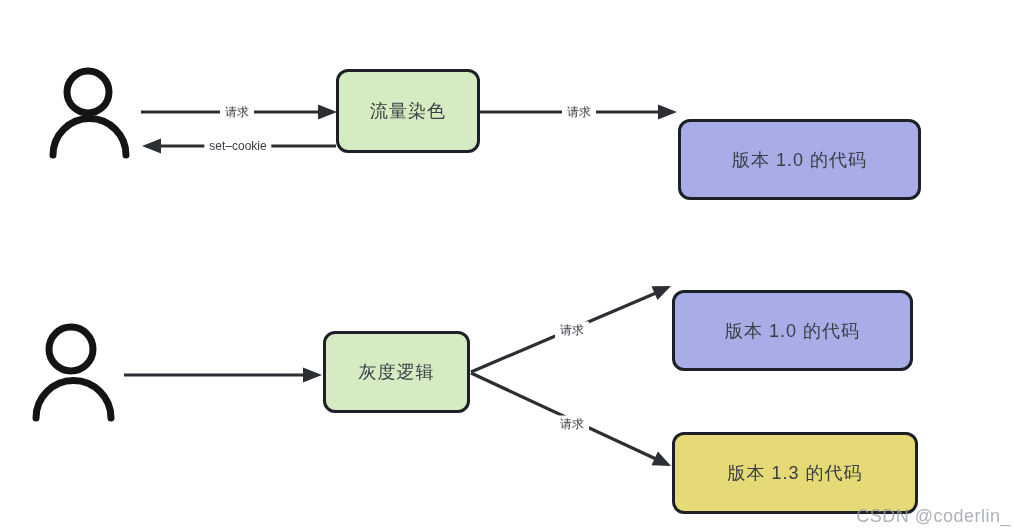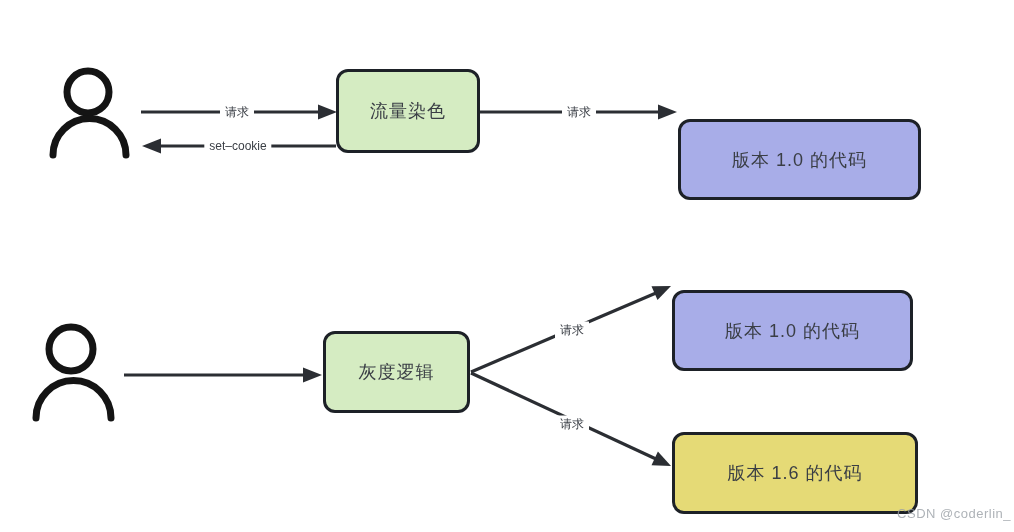--- a/index.html
+++ b/index.html
@@ -59,22 +59,22 @@
     background: var(--bg, #ffffff);
     padding: 0 5px;
     font-size: 12px;
     color: var(--label-text, #3a3e45);
     z-index: 3;
     white-space: nowrap;
   }
   .watermark {
     position: absolute;
     right: 3px;
-    bottom: 11px;
-    font-size: 13px;
+    bottom: 5px;
+    font-size: 18px;
     letter-spacing: 0.5px;
     color: var(--watermark-text, #9aa0a6);
     opacity: 0.8;
     z-index: 4;
   }
 </style>
 </head>
 <body>
 
 <div class="canvas">
@@ -123,21 +123,21 @@
   </svg>
 
   <div class="node green" style="left:336px; top:69px; width:144px; height:84px;">流量染色</div>
 
   <div class="node purple" style="left:678px; top:71px; width:243px; height:81px;">版本 1.0 的代码</div>
 
   <div class="node green" style="left:323px; top:331px; width:147px; height:82px;">灰度逻辑</div>
 
   <div class="node purple" style="left:672px; top:242px; width:241px; height:81px;">版本 1.0 的代码</div>
 
-  <div class="node yellow" style="left:672px; top:432px; width:246px; height:82px;">版本 1.6 的代码</div>
+  <div class="node yellow" style="left:672px; top:432px; width:246px; height:82px;">版本 1.3 的代码</div>
 
   <div class="edge-label" style="left:237px; top:112px;">请求</div>
 
   <div class="edge-label" style="left:579px; top:112px;">请求</div>
 
   <div class="edge-label" style="left:238px; top:146px;text-align:right;">set–cookie</div>
 
 
   <div class="edge-label" style="left:572px; top:330px;">请求</div>
 

